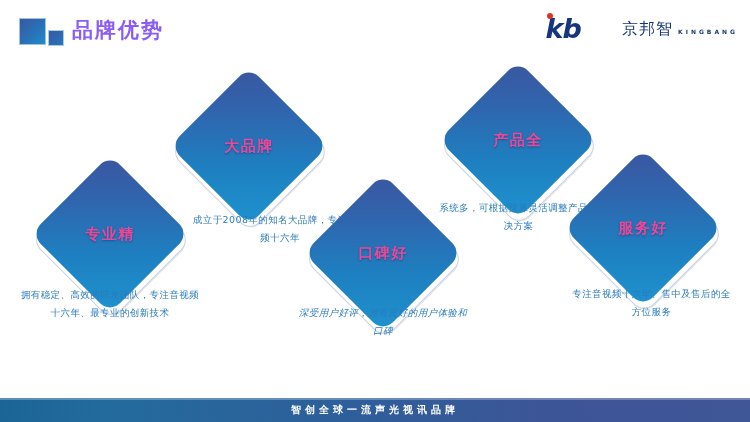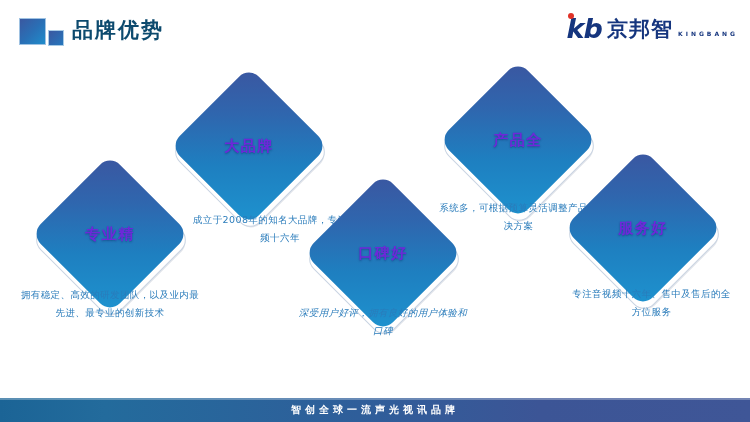--- a/index.html
+++ b/index.html
@@ -37,31 +37,32 @@
     width: 14px; height: 14px;
     background: linear-gradient(135deg, #3a58a0 0%, #2577bd 100%);
     border: 1px solid #a8cbe6;
   }
   .page-title {
     position: absolute;
     left: 72px; top: 15px;
     font-size: 21px;
     font-weight: bold;
     letter-spacing: 2px;
-    color: #0c4a6e;
+    color: #8b5cf6;
     line-height: 30px;
   }
 
   
   .logo {
     position: absolute;
     right: 12px; top: 12px;
     height: 34px;
     display: flex;
     align-items: center;
+    gap: 36px;
   }
   .logo-mark {
     position: relative;
     display: inline-block;
     font-size: 27px;
     font-weight: bold;
     font-style: italic;
     color: #15357e;
     line-height: 30px;
     letter-spacing: -1px;
@@ -72,22 +73,22 @@
     width: 6px; height: 6px;
     background: #e03127;
     border-radius: 50%;
   }
   .logo-cn-wrap {
     display: inline-block;
     margin-left: 5px;
     text-align: center;
   }
   .logo-cn {
-    font-size: 21px;
-    font-weight: bold;
+    font-size: 16px;
+    font-weight: normal;
     color: #15357e;
     line-height: 22px;
     letter-spacing: 1px;
   }
   .logo-en {
     font-size: 6px;
     font-weight: bold;
     color: #15357e;
     letter-spacing: 3px;
     line-height: 8px;
@@ -128,21 +129,21 @@
     border-radius: 14px;
     background: linear-gradient(135deg, #3b56a0 0%, #2f66ae 30%, #1e7fc0 62%, #1e93cf 100%);
   }
   .diamond-label {
     position: absolute;
     left: 0; top: 0;
     width: 112px; height: 112px;
     display: flex;
     align-items: center;
     justify-content: center;
-    color: #6d28d9;
+    color: #ec4899;
     font-size: 15px;
     font-weight: bold;
     letter-spacing: 1.5px;
     text-shadow: 0 1px 2px rgba(10,40,90,.45);
   }
   .card-desc {
     position: absolute;
     text-align: center;
     color: #2a7cbb;
     font-size: 9.5px;
@@ -194,21 +195,21 @@
     </span>
   </div>
 
   <div class="card">
     <div class="diamond-wrap" style="left:54px; top:178px;text-align:right;">
       <div class="diamond-shadow"></div>
       <div class="diamond-edge"></div>
       <div class="diamond"></div>
       <div class="diamond-label">专业精</div>
     </div>
-    <div class="card-desc" style="left:20px; top:286px; width:180px;">拥有稳定、高效的研发团队，以及业内最先进、最专业的创新技术</div>
+    <div class="card-desc" style="left:20px; top:286px; width:180px;">拥有稳定、高效的研发团队，专注音视频十六年、最专业的创新技术</div>
   </div>
 
   <div class="card">
     <div class="diamond-wrap" style="left:193px; top:90px;">
       <div class="diamond-shadow"></div>
       <div class="diamond-edge"></div>
       <div class="diamond"></div>
       <div class="diamond-label">大品牌</div>
     </div>
     <div class="card-desc" style="left:144px; top:211px; width:176px;margin-left:48px;">成立于2008年的知名大品牌，专注音视频十六年</div>

